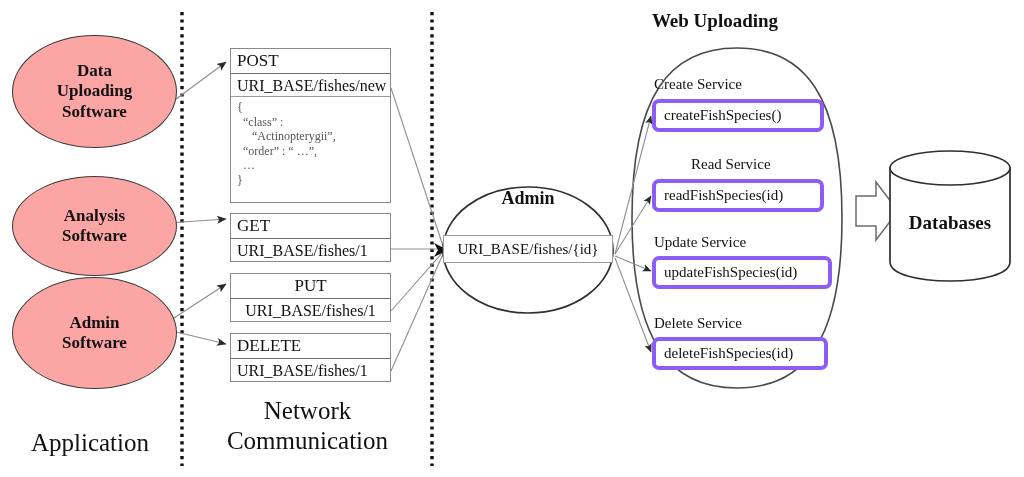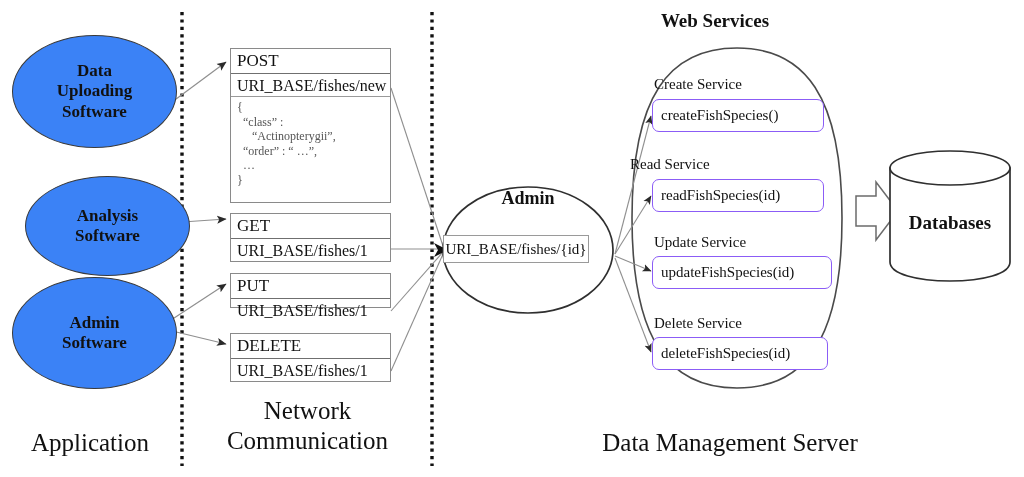--- a/index.html
+++ b/index.html
@@ -3,35 +3,35 @@
 <meta charset="utf-8">
 <style>
   html,body{margin:0;padding:0;background:#ffffff;}
   body{width:1024px;height:477px;overflow:hidden;font-family:"Liberation Serif",serif;color:#111;}
   #stage{position:relative;width:1024px;height:477px;background:#fff;}
   #wires{position:absolute;left:0;top:0;width:1024px;height:477px;}
 
   .hdr{position:absolute;font-family:"Liberation Serif",serif;font-weight:bold;font-size:19px;
        text-align:center;white-space:nowrap;letter-spacing:0px;}
 
-  .oval{position:absolute;border:1.6px solid #3a3a3a;border-radius:50%;background:#3b82f6;
+  .oval{position:absolute;border:1.6px solid #3a3a3a;border-radius:50%;background:#fca5a5;
         display:flex;align-items:center;justify-content:center;text-align:center;}
   .oval .txt{font-weight:bold;font-size:17px;line-height:1.18;font-family:"Liberation Serif",serif;}
 
   .httpbox{position:absolute;border:1px solid #8a8a8a;background:#fff;box-sizing:border-box;}
   .httpbox .verb{border-bottom:1.6px solid #6f6f6f;box-sizing:border-box;padding:1px 6px;
                  font-size:17px;line-height:22px;height:25px;font-family:Liberation Serif, serif;}
   .httpbox .uri{border-bottom:1px solid #9a9a9a;box-sizing:border-box;padding:1px 6px;
                 font-size:16px;line-height:21px;height:23px;font-family:"Liberation Serif",serif;}
   .httpbox .uri.last{border-bottom:none;}
   .httpbox .body{box-sizing:border-box;padding:3px 6px 2px 6px;font-size:12px;line-height:14.5px;
                  font-family:"Liberation Serif",serif;color:#555;}
   .httpbox .body div{white-space:pre;}
 
-  .wsbox{position:absolute;border:1px solid #8b5cf6;border-radius:7px;background:#fff;box-sizing:border-box;
+  .wsbox{position:absolute;border:4px solid #8b5cf6;border-radius:7px;background:#fff;box-sizing:border-box;
          display:flex;align-items:center;padding-left:8px;font-size:15px;font-family:"Liberation Serif",serif;}
   .wslabel{position:absolute;font-size:15px;font-family:"Liberation Serif",serif;white-space:nowrap;}
 
   .uribox{position:absolute;border:1px solid #9a9a9a;background:#fff;box-sizing:border-box;
           display:flex;align-items:center;justify-content:center;font-size:15px;
           font-family:"Liberation Serif",serif;}
 
   .dbtext{position:absolute;font-weight:bold;font-size:19px;font-family:"Liberation Serif",serif;white-space:nowrap;}
 
   .footer{position:absolute;font-size:25px;font-family:"Liberation Serif",serif;text-align:center;
@@ -74,31 +74,31 @@
     <path d="M615,258 L651,352" fill="none" stroke="#8f8f8f" stroke-width="1.1" marker-end="url(#ah)"></path>
 
     <path d="M856,196 L876,196 L876,182 L898,211 L876,240 L876,226 L856,226 Z" fill="#ffffff" stroke="#6b6b6b" stroke-width="1.5" stroke-linejoin="miter"></path>
 
     <g>
       <path d="M890,168 L890,262 C890,274 917,281 950,281 C983,281 1010,274 1010,262 L1010,168 Z" fill="#fff" stroke="#2f2f2f" stroke-width="1.7"></path>
       <ellipse cx="950" cy="168" rx="60" ry="17" fill="#fff" stroke="#2f2f2f" stroke-width="1.7"></ellipse>
     </g>
   </svg>
 
-  <div class="hdr" style="left:615px;top:10px;width:200px;">Web Services</div>
+  <div class="hdr" style="left:615px;top:10px;width:200px;">Web Uploading</div>
 
   <div class="oval" style="left:12px;top:35px;width:163px;height:111px;">
     <div class="txt">
       <div>Data</div>
       <div>Uploading</div>
       <div>Software</div>
     </div>
   </div>
 
-  <div class="oval" style="left:25px;top:176px;width:163px;height:98px;align-items:center;">
+  <div class="oval" style="left:12px;top:176px;width:163px;height:98px;align-items:center;">
     <div class="txt">
       <div>Analysis</div>
       <div>Software</div>
     </div>
   </div>
 
   <div class="oval" style="left:12px;top:277px;width:163px;height:110px;">
     <div class="txt">
       <div>Admin</div>
       <div>Software</div>
@@ -116,57 +116,54 @@
       <div>  …</div>
       <div>}</div>
     </div>
   </div>
 
   <div class="httpbox" style="left:230px;top:213px;width:161px;height:49px;">
     <div class="verb">GET</div>
     <div class="uri last">URI_BASE/fishes/1</div>
   </div>
 
-  <div class="httpbox" style="left:230px;top:273px;width:161px;height:35px;">
+  <div class="httpbox" style="left:230px;top:273px;width:161px;height:49px;text-align:center;">
     <div class="verb">PUT</div>
     <div class="uri last">URI_BASE/fishes/1</div>
   </div>
 
   <div class="httpbox" style="left:230px;top:333px;width:161px;height:49px;">
     <div class="verb">DELETE</div>
     <div class="uri last">URI_BASE/fishes/1</div>
   </div>
 
   <div style="position:absolute;left:463px;top:186px;width:130px;text-align:center;
               font-weight:bold;font-size:18px;line-height:24px;font-family:'Liberation Serif',serif;">
     <div>Admin</div>
   </div>
 
-  <div class="uribox" style="left:443px;top:235px;width:146px;height:28px;">URI_BASE/fishes/{id}</div>
+  <div class="uribox" style="left:443px;top:235px;width:170px;height:28px;">URI_BASE/fishes/{id}</div>
 
   <div class="wslabel" style="left:654px;top:76px;">Create Service</div>
   <div class="wsbox" style="left:652px;top:99px;width:172px;height:33px;">createFishSpecies()</div>
 
-  <div class="wslabel" style="left:630px;top:156px;">Read Service</div>
+  <div class="wslabel" style="left:691px;top:156px;">Read Service</div>
   <div class="wsbox" style="left:652px;top:179px;width:172px;height:33px;">readFishSpecies(id)</div>
 
   <div class="wslabel" style="left:654px;top:234px;">Update Service</div>
   <div class="wsbox" style="left:652px;top:256px;width:180px;height:33px;">updateFishSpecies(id)</div>
 
   <div class="wslabel" style="left:654px;top:315px;">Delete Service</div>
   <div class="wsbox" style="left:652px;top:337px;width:176px;height:33px;">deleteFishSpecies(id)</div>
 
   <div class="dbtext" style="left:890px;top:212px;width:120px;text-align:center;">Databases</div>
 
   <div class="footer" style="left:185px;top:396px;width:245px;">
     <div>Network</div>
     <div>Communication</div>
   </div>
 
   <div class="footer" style="left:0px;top:428px;width:180px;">
     <div>Application</div>
   </div>
 
-  <div class="footer" style="left:436px;top:428px;width:588px;">
-    <div>Data Management Server</div>
-  </div>
 
 </div>
 
 </body></html>

